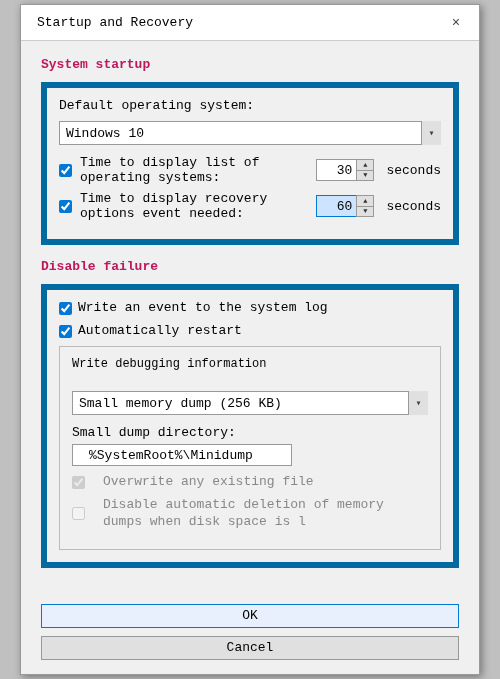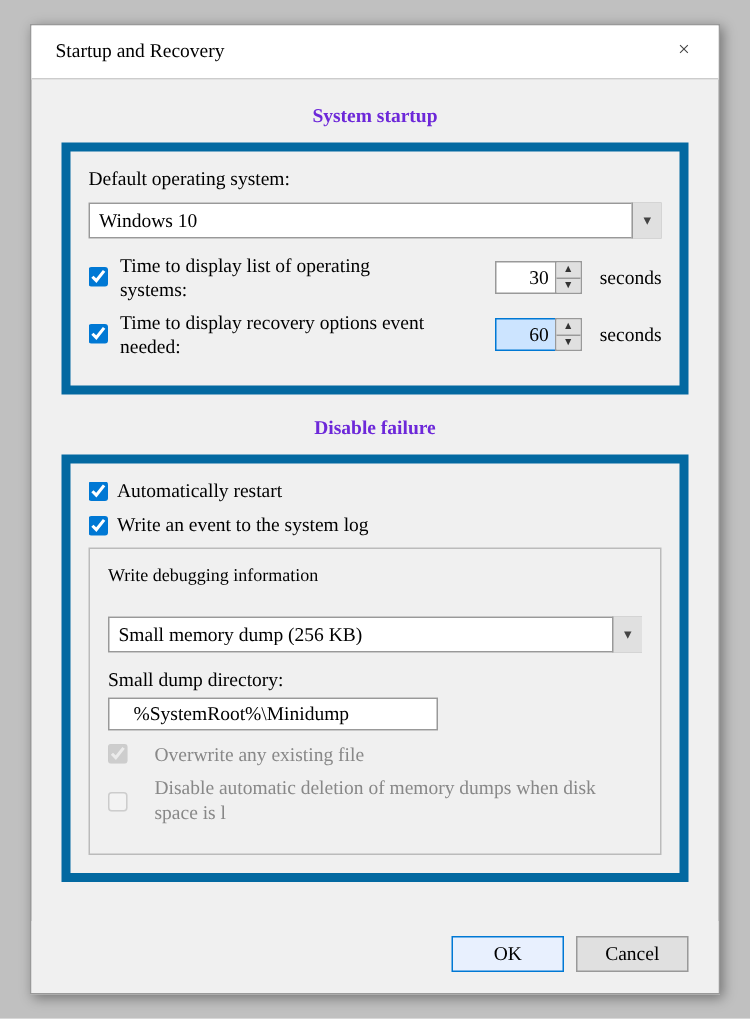--- a/index.html
+++ b/index.html
@@ -1,19 +1,19 @@
 <!DOCTYPE html>
 <html><head>
   <meta charset="utf-8">
   <style>
     * {
       box-sizing: border-box;
       margin: 0;
       padding: 0;
-      font-family: Liberation Serif, serif;
+      font-family: Liberation Mono, monospace;
       font-size: 13px;
     }
 
     body {
       background: #c0c0c0;
       display: flex;
       justify-content: center;
       align-items: center;
       width: 500px;
       height: 679px;
@@ -63,23 +63,22 @@
       flex: 1;
     }
 
     .section {
       margin-bottom: 14px;
     }
 
     .section-title {
       font-size: 13px;
       font-weight: 600;
-      color: #6d28d9;
+      color: #be185d;
       margin-bottom: 10px;
-      text-align: center;
     }
 
     .group-box {
       border: 6px solid #0369a1;
       padding: 10px 12px 12px 12px;
       margin-top: 4px;
       background: #f0f0f0;
     }
 
     .group-box-label {
@@ -237,20 +236,21 @@
       background: #fff;
       color: #000;
     }
 
     .dialog-buttons {
       display: flex;
       justify-content: flex-end;
       gap: 8px;
       padding: 10px 20px 14px 20px;
       background: #f0f0f0;
+      flex-direction: column;
     }
 
     .btn {
       min-width: 75px;
       height: 24px;
       padding: 2px 12px;
       border: 1px solid #999;
       font-size: 13px;
       cursor: pointer;
       background: #e0e0e0;
@@ -331,27 +331,27 @@
         </div>
       </div>
     </div>
 
     <div class="section">
       <div class="section-title">Disable failure</div>
 
       <div class="group-box">
 
         <div class="checkbox-row">
+          <input type="checkbox" id="chk-write-event" checked="" style="">
+          <label for="chk-write-event" class="checkbox-label">Write an event to the system log</label>
+        </div>
+
+        <div class="checkbox-row">
           <input type="checkbox" id="chk-auto-restart" checked="" style="">
           <label for="chk-auto-restart" class="checkbox-label">Automatically restart</label>
-        </div>
-
-        <div class="checkbox-row">
-          <input type="checkbox" id="chk-write-event" checked="" style="">
-          <label for="chk-write-event" class="checkbox-label">Write an event to the system log</label>
         </div>
 
         <div class="inner-group">
           <div class="subsection-label">Write debugging information</div>
 
           <div class="select-container">
             <select>
               <option>Small memory dump (256 KB)</option>
             </select>
             <div class="select-arrow">▾</div>

